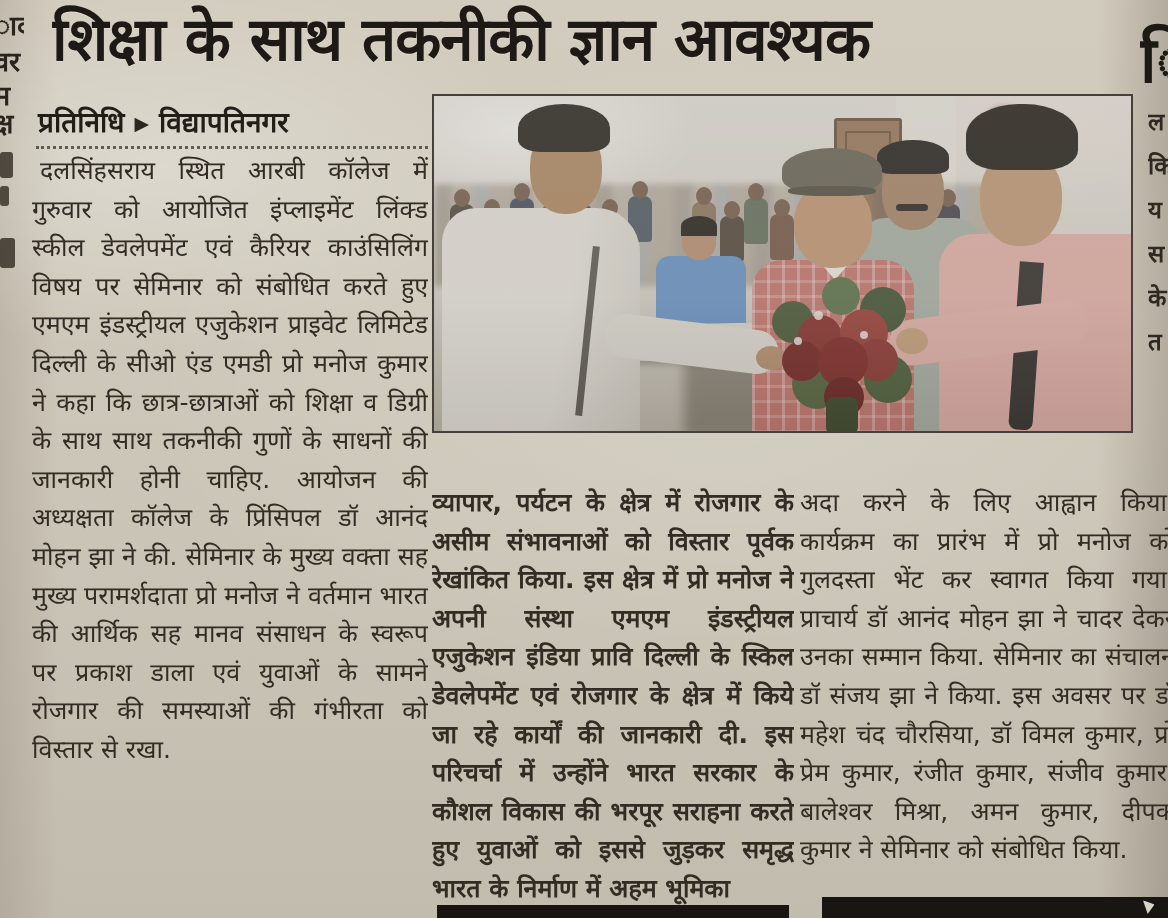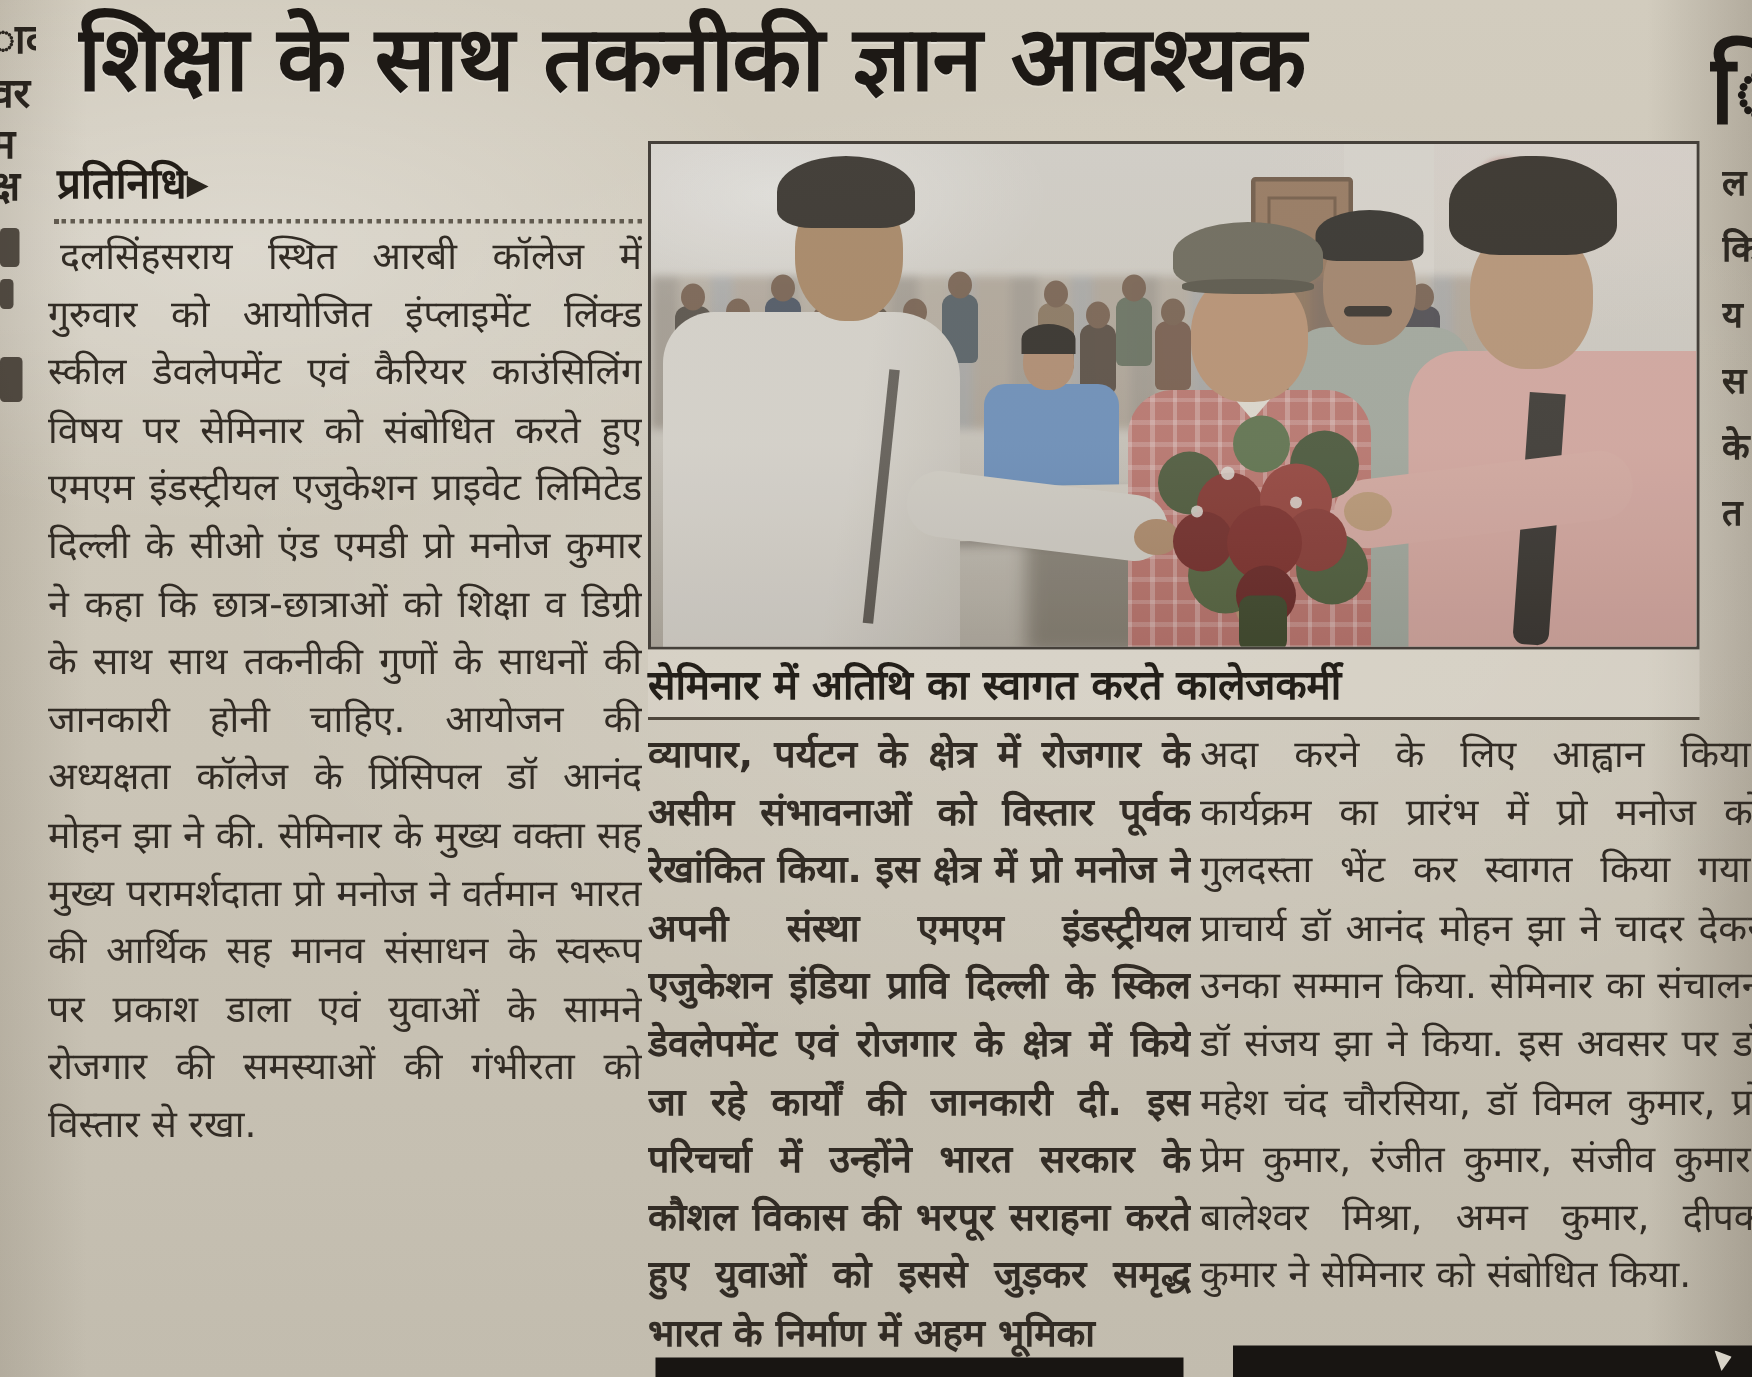--- a/index.html
+++ b/index.html
@@ -19,21 +19,21 @@
   }
 
   
   .headline{
     position:absolute;left:52px;top:-4px;width:1080px;
     font-size:60px;font-weight:800;letter-spacing:-1px;
     color:#1d1915;white-space:nowrap;overflow:hidden;
     text-shadow:0 1px 0 rgba(255,255,255,.25);
   }
   .byline{
-    position:absolute;left:38px;top:102px;display:flex;align-items:center;
+    position:absolute;left:38px;top:102px;display:flex;align-items:center;gap:10px;
     font-size:28px;font-weight:700;color:#221d17;text-align:center;
   }
   .byline .arrow{font-size:19px;color:#2b261f;padding-top:3px;}
   .dotrule{
     position:absolute;left:36px;top:146px;width:392px;height:0;
     border-top:3px dotted #453e33;opacity:.8;
   }
 
   
   .col{
@@ -147,20 +147,21 @@
   <div class="rfrag" style="top:188px">य</div>
   <div class="rfrag" style="top:232px">स</div>
   <div class="rfrag" style="top:276px">के</div>
   <div class="rfrag" style="top:320px">त</div>
 
   <div class="headline">शिक्षा के साथ तकनीकी ज्ञान आवश्यक</div>
 
   <div class="byline">
     <span>प्रतिनिधि</span>
     <span class="arrow">▶</span>
+    <span>विद्यापतिनगर</span>
   </div>
   <div class="dotrule"></div>
 
   <div class="col" id="col1">
     <p class="p1">दलसिंहसराय स्थित आरबी कॉलेज में गुरुवार को आयोजित इंप्लाइमेंट लिंक्ड स्कील डेवलेपमेंट एवं कैरियर काउंसिलिंग विषय पर सेमिनार को संबोधित करते हुए एमएम इंडस्ट्रीयल एजुकेशन प्राइवेट लिमिटेड दिल्ली के सीओ एंड एमडी प्रो मनोज कुमार ने कहा कि छात्र-छात्राओं को शिक्षा व डिग्री के साथ साथ तकनीकी गुणों के साधनों की जानकारी होनी चाहिए. आयोजन की अध्यक्षता कॉलेज के प्रिंसिपल डॉ आनंद मोहन झा ने की. सेमिनार के मुख्य वक्ता सह मुख्य परामर्शदाता प्रो मनोज ने वर्तमान भारत की आर्थिक सह मानव संसाधन के स्वरूप पर प्रकाश डाला एवं युवाओं के सामने रोजगार की समस्याओं की गंभीरता को विस्तार से रखा.</p>
   </div>
 
   <div class="photo">
     <div class="ph-inner">
       <div class="ph-wall"></div>
@@ -231,23 +232,20 @@
         <div class="bq" style="left:50px;top:30px;width:9px;height:9px;background:#e8e4da;opacity:.85"></div>
         <div class="bq" style="left:96px;top:50px;width:8px;height:8px;background:#e8e4da;opacity:.85"></div>
         <div class="bq" style="left:30px;top:56px;width:8px;height:8px;background:#e8e4da;opacity:.85"></div>
         <div class="stems"></div>
       </div>
 
       <div class="ph-overlay"></div>
     </div>
   </div>
 
-  <div class="caption">
-    <span>सेमिनार में अतिथि का स्वागत करते कालेजकर्मी</span>
-  </div>
 
   <div class="col" id="col2">
     <p>व्यापार, पर्यटन के क्षेत्र में रोजगार के असीम संभावनाओं को विस्तार पूर्वक रेखांकित किया. इस क्षेत्र में प्रो मनोज ने अपनी संस्था एमएम इंडस्ट्रीयल एजुकेशन इंडिया प्रावि दिल्ली के स्किल डेवलेपमेंट एवं रोजगार के क्षेत्र में किये जा रहे कार्यों की जानकारी दी. इस परिचर्चा में उन्होंने भारत सरकार के कौशल विकास की भरपूर सराहना करते हुए युवाओं को इससे जुड़कर समृद्ध भारत के निर्माण में अहम भूमिका</p>
   </div>
 
   <div class="col" id="col3">
     <p>अदा करने के लिए आह्वान किया. कार्यक्रम का प्रारंभ में प्रो मनोज को गुलदस्ता भेंट कर स्वागत किया गया. प्राचार्य डॉ आनंद मोहन झा ने चादर देकर उनका सम्मान किया. सेमिनार का संचालन डॉ संजय झा ने किया.  इस अवसर पर डॉ महेश चंद चौरसिया, डॉ विमल कुमार, प्रो प्रेम कुमार, रंजीत कुमार, संजीव कुमार, बालेश्वर मिश्रा, अमन कुमार, दीपक कुमार ने सेमिनार को संबोधित किया.</p>
   </div>
 
   <div class="bar1"></div>

